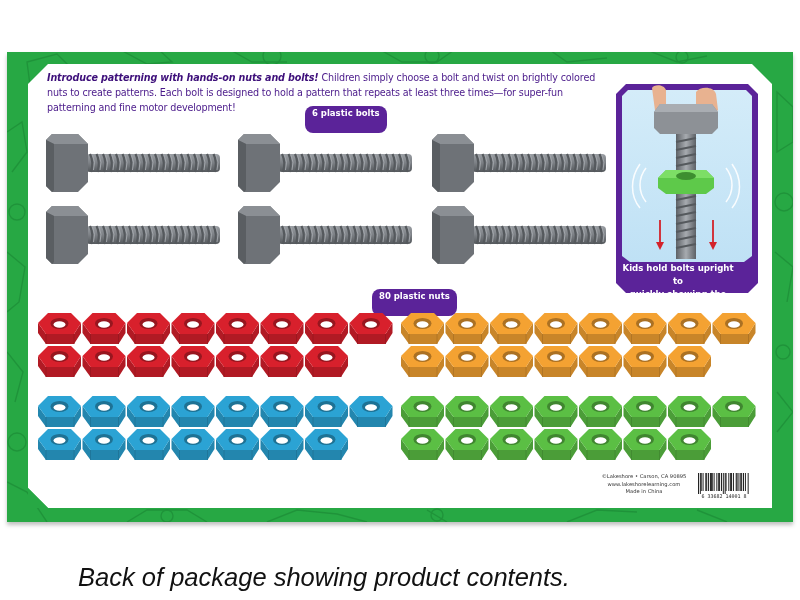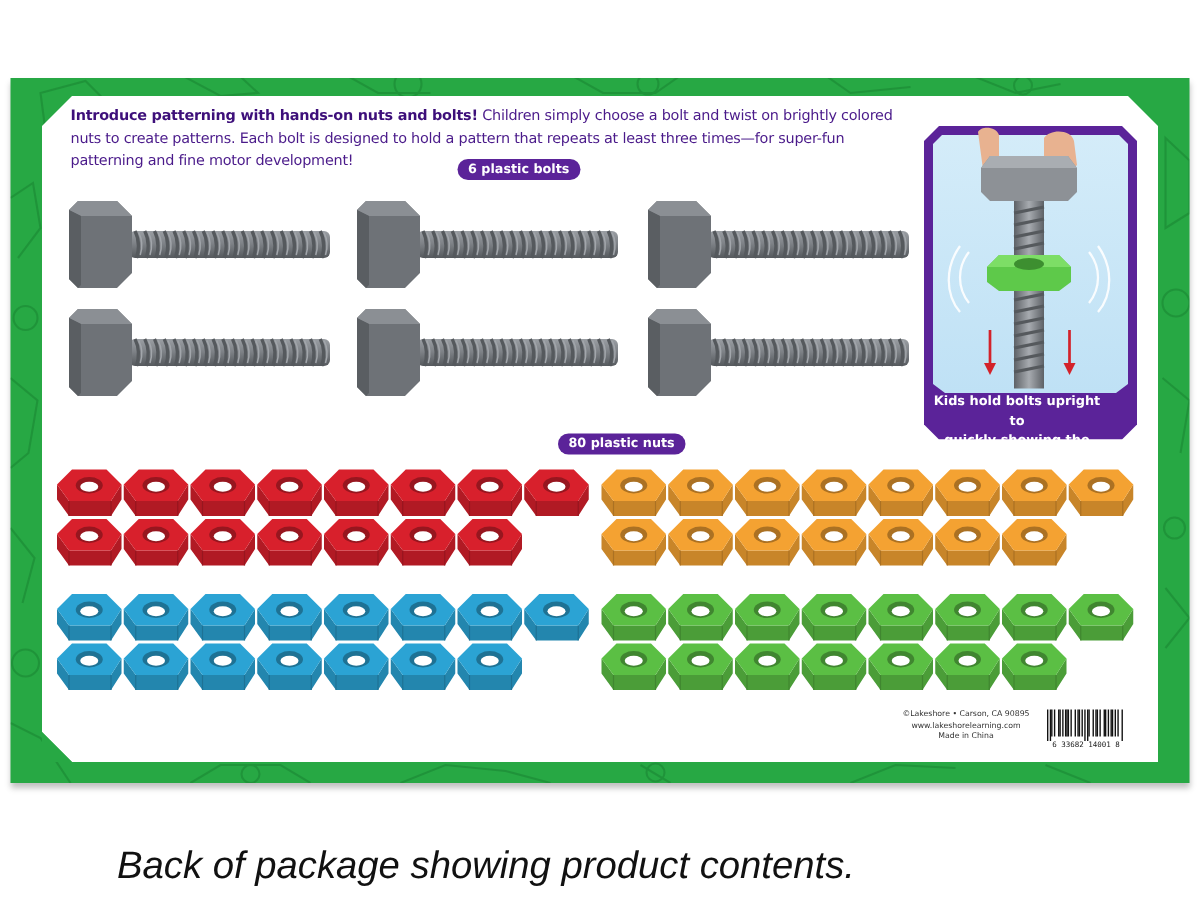--- a/index.html
+++ b/index.html
@@ -22,23 +22,23 @@
   }
   .panel-tr {
     position: absolute; left: 21px; top: 12px; width: 744px; height: 444px;
     pointer-events: none;
   }
   .intro {
     position: absolute; left: 47px; top: 70px; width: 560px;
     font-size: 9.6px; line-height: 15px; color: #4a1a8a;
     letter-spacing: -0.15px;
   }
-  .intro b { font-weight: bold; color: #3d0f7a; }
+  .intro b { font-weight: bold; color: #3d0f7a; font-style: italic; }
   .pill {
-    position: absolute; height: 14px; padding: 0 7px;
+    position: absolute; height: 27px; padding: 0 7px;
     background: #5b2399; color: #ffffff;
     font-size: 8.5px; font-weight: bold; line-height: 14px;
     border-radius: 8px; white-space: nowrap;
   }
   .bolt { position: absolute; width: 180px; height: 62px; }
   .howto {
     position: absolute; left: 616px; top: 84px; width: 142px; height: 209px;
   }
   .howto-text {
     position: absolute; left: 616px; top: 262px; width: 124px;

